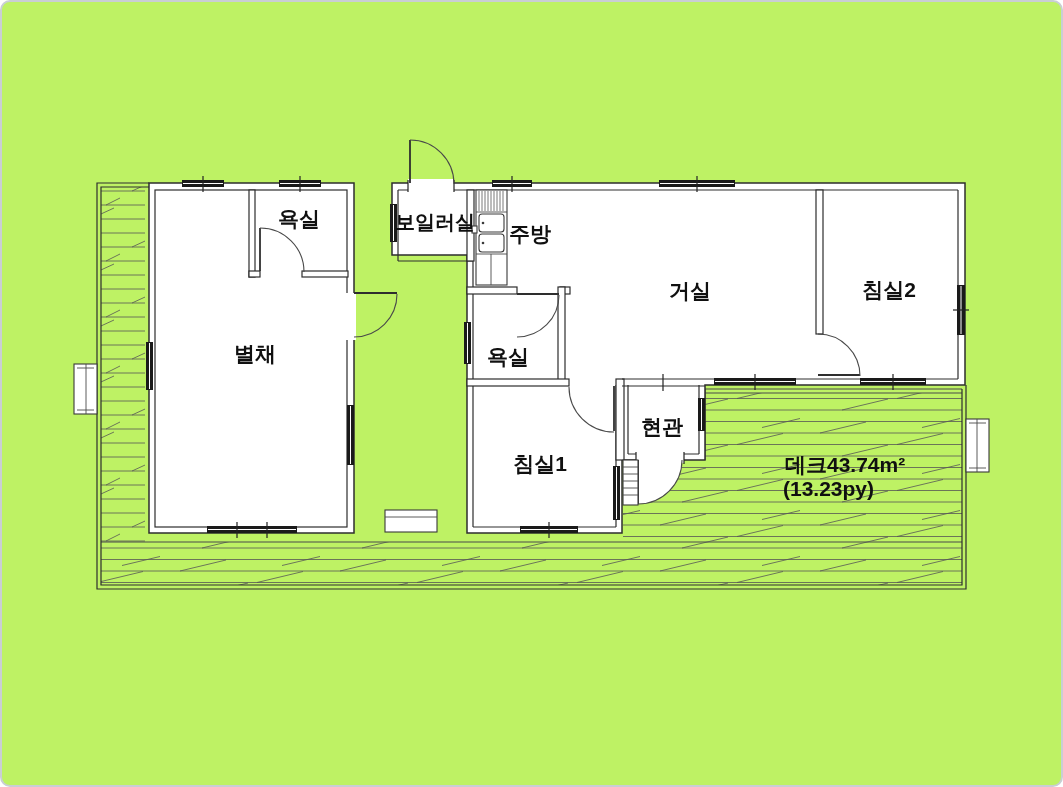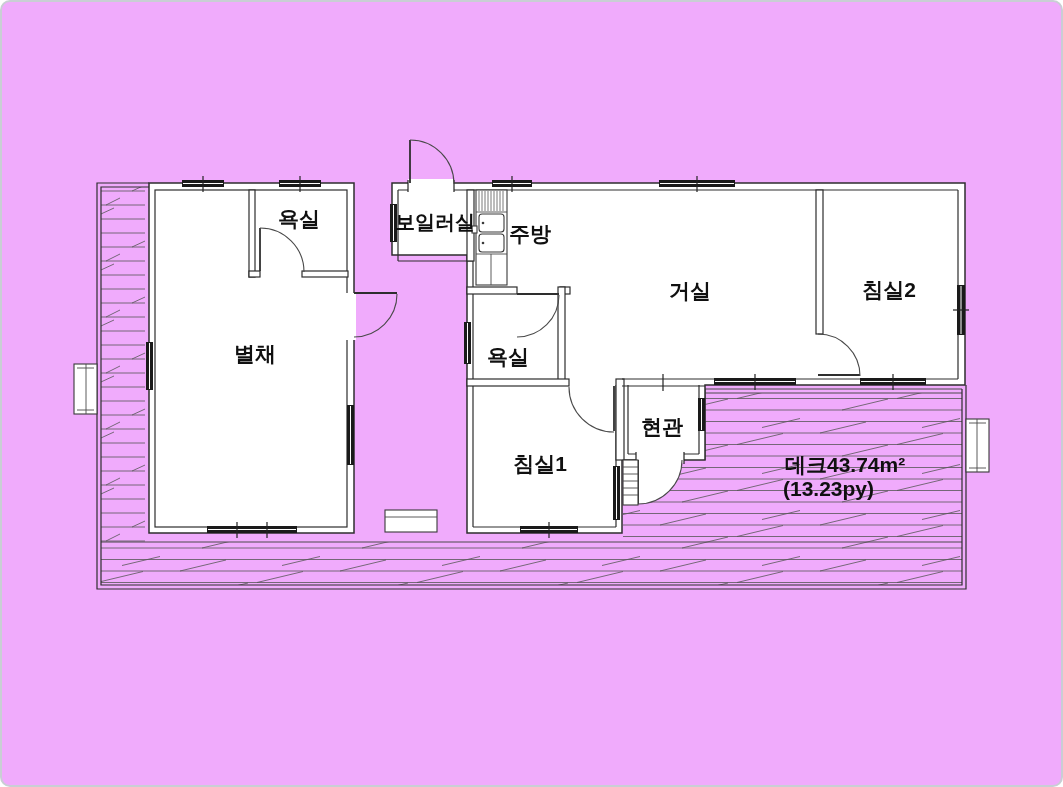--- a/index.html
+++ b/index.html
@@ -1,20 +1,20 @@
 <!DOCTYPE html>
 <html><head>
 <meta charset="utf-8">
 <style>
   html,body{margin:0;padding:0;background:#ffffff;}
   .canvas{
     position:relative;
     width:1063px;height:787px;
     box-sizing:border-box;
-    background:#f0abfc;
+    background:#bef264;
     border:2px solid #c9ced4;
     border-radius:10px;
     overflow:hidden;
     font-family:"Liberation Sans", sans-serif;
   }
   svg{display:block;}
   .wall-outer{fill:#ffffff;stroke:#2e2e2e;stroke-width:1.5;}
   .wall-inner{fill:none;stroke:#2e2e2e;stroke-width:1.2;}
   .partition{fill:#ffffff;stroke:#2e2e2e;stroke-width:1.2;}
   .erase{fill:#ffffff;stroke:none;}

